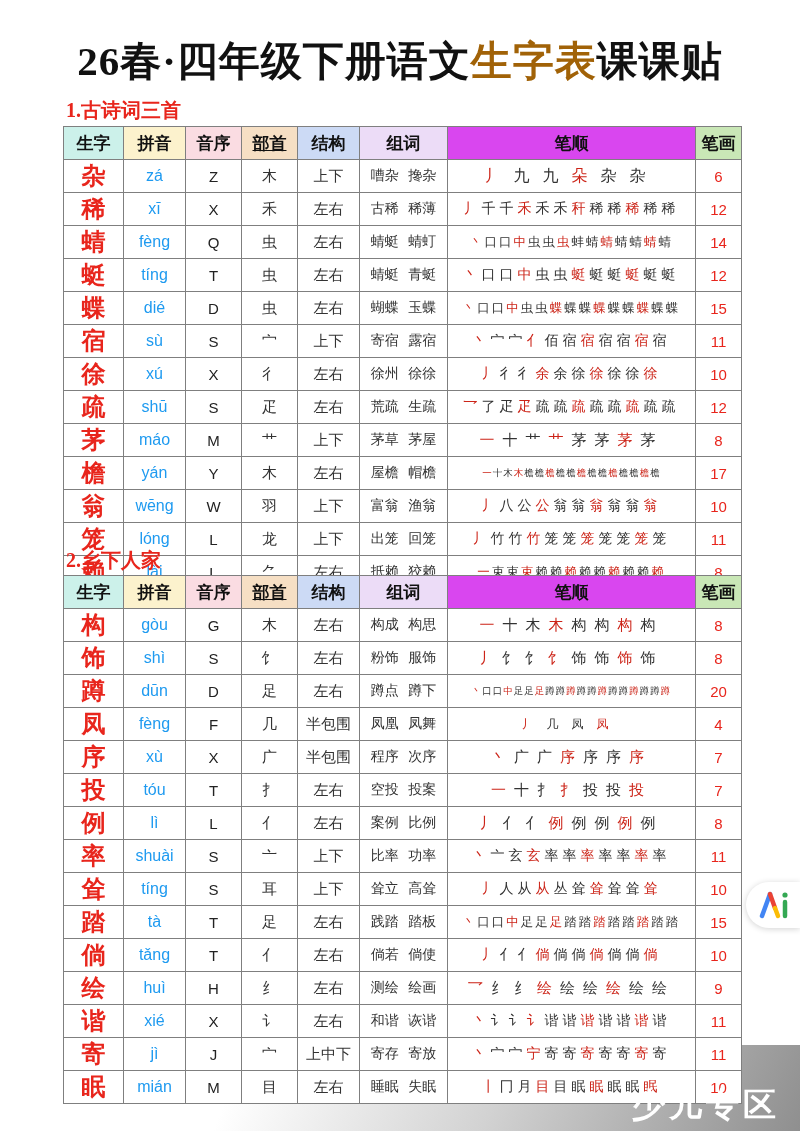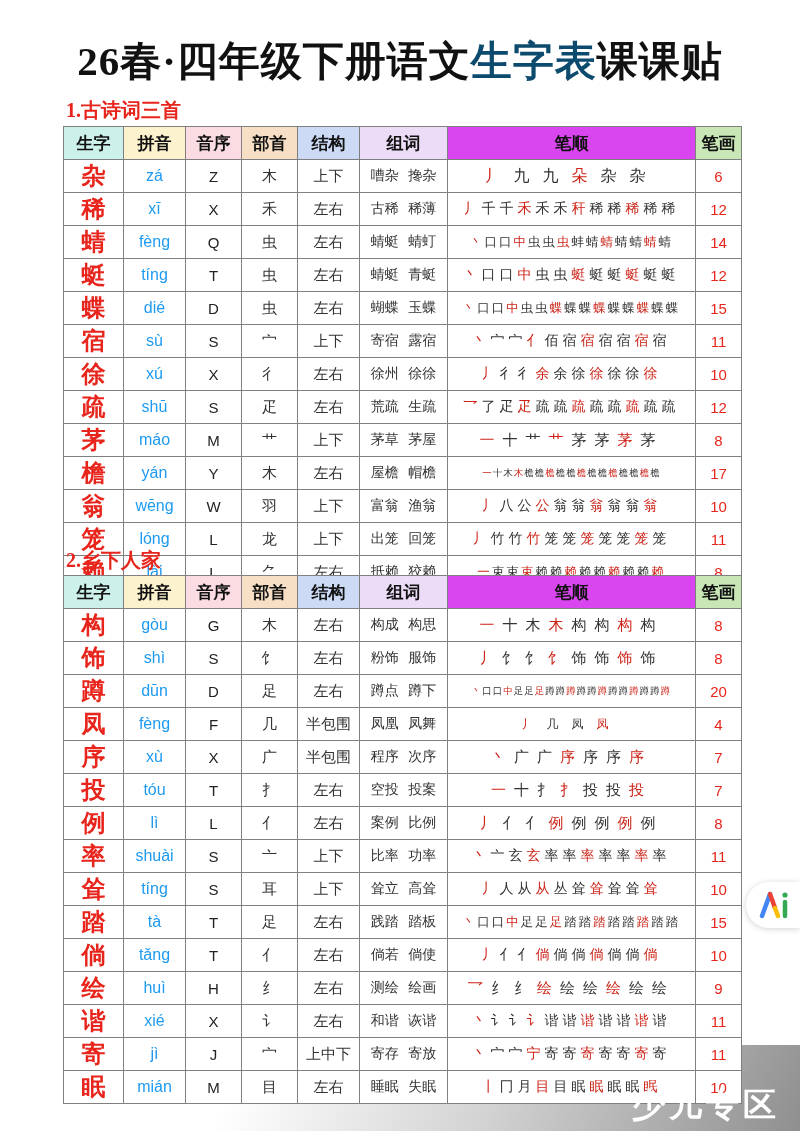--- a/index.html
+++ b/index.html
@@ -1,38 +1,38 @@
 <!DOCTYPE html>
 <html><head>
 <meta charset="utf-8">
 <style>
   html,body{margin:0;padding:0;background:#fff;}
   .page{position:relative;width:800px;height:1131px;background:#ffffff;overflow:hidden;
         font-family:"Liberation Serif","DejaVu Serif",serif;}
   
   .title{position:absolute;top:34px;left:0;width:100%;text-align:center;
          font-size:41px;font-weight:bold;color:#111;letter-spacing:1px;white-space:nowrap;}
-  .title .hl{color:#0c4a6e;}
+  .title .hl{color:#a16207;}
   
   .sec-label{position:absolute;left:66px;font-size:20px;font-weight:bold;color:#e8251c;}
   .sec1{top:97px;}
   .sec2{top:547px;}
   
   table.vocab{position:absolute;left:63px;border-collapse:collapse;table-layout:fixed;
               width:678px;background:#fff;}
   table.t1{top:126px;}
   table.t2{top:575px;}
   table.vocab td,table.vocab th{border:1px solid #7f7f7f;text-align:center;
               vertical-align:middle;padding:0;overflow:hidden;}
   table.vocab thead tr{height:33px;}
   table.t1 tbody tr{height:27px;}
   table.t2 tbody tr{height:29px;}
   th{font-size:17px;font-weight:bold;color:#111;}
   .h0{background:#ccf1ea;} .h1{background:#fcf2cd;} .h2{background:#fadce2;}
-  .h3{background:#f6dfc4;} .h4{background:#ccdaf5;} .h5{background:#ecdcf7;}
+  .h3{background:#f6dfc4;text-decoration:underline;} .h4{background:#ccdaf5;} .h5{background:#ecdcf7;}
   .h6{background:#d946ef;} .h7{background:#c9e7b6;}
   col.c0{width:60px;} col.c1{width:62px;} col.c2{width:56px;} col.c3{width:56px;}
   col.c4{width:62px;} col.c5{width:88px;} col.c6{width:248px;} col.c7{width:46px;}
   .char-cell{color:#e8251c;font-weight:bold;font-size:24px;}
   .pinyin-cell{color:#1e9af0;font-size:16px;font-family:"Liberation Sans","DejaVu Sans",sans-serif;}
   .initial-cell{font-size:15px;color:#222;font-family:"Liberation Sans","DejaVu Sans",sans-serif;}
   .radical-cell{font-size:15px;color:#333;}
   .structure-cell{font-size:15px;color:#333;letter-spacing:0px;}
   .words-cell{font-size:14px;color:#333;word-spacing:6px;white-space:nowrap;}
   .strokes-cell{text-align:left;padding-left:6px;white-space:nowrap;}

